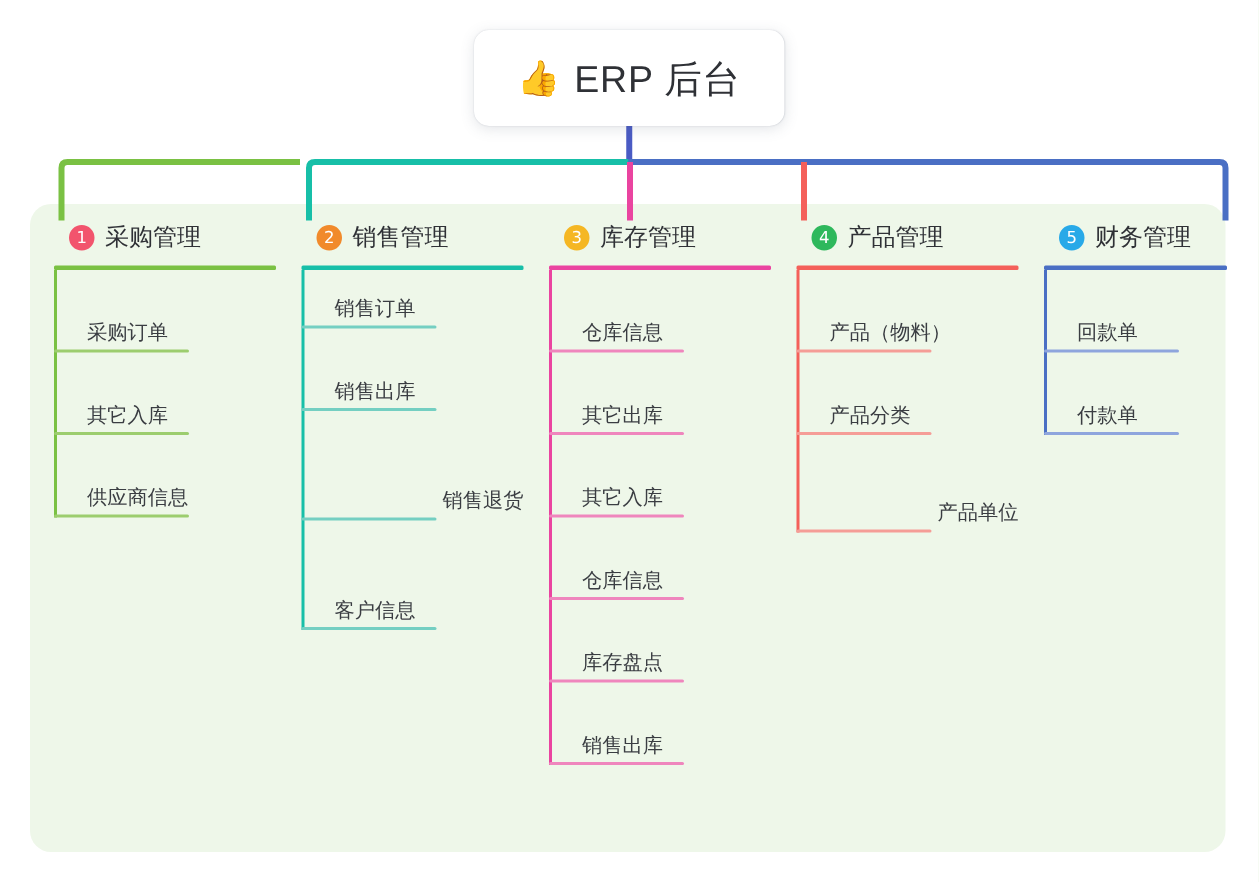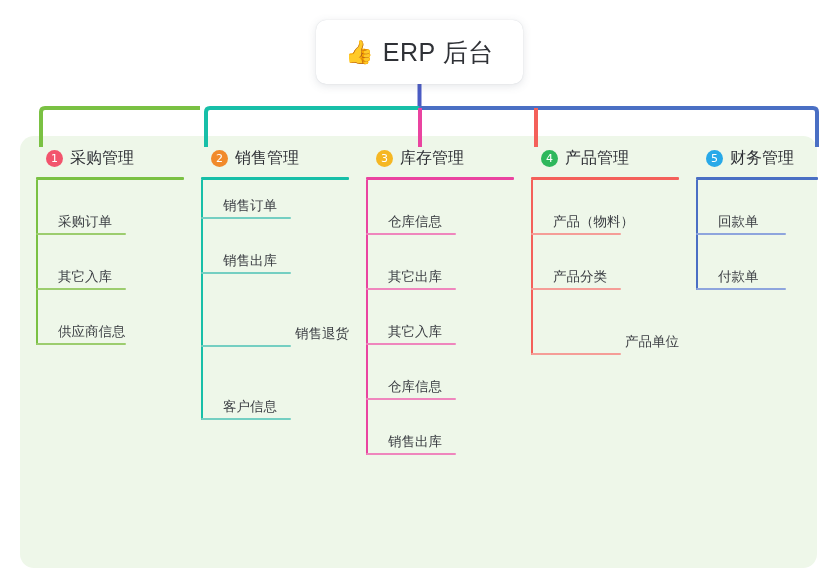--- a/index.html
+++ b/index.html
@@ -232,20 +232,24 @@
           </div>
           <div class="leaf" style="height: 55px;">
             <span class="leaf-text">其它入库</span>
             <div class="leaf-rule" style="background: rgb(239, 134, 189); width: 90px;"></div>
           </div>
           <div class="leaf" style="height: 55px;">
             <span class="leaf-text">仓库信息</span>
             <div class="leaf-rule" style="background: rgb(239, 134, 189); width: 90px;"></div>
           </div>
           <div class="leaf" style="height: 55px;">
+            <span class="leaf-text">库存盘点</span>
+            <div class="leaf-rule" style="background: rgb(239, 134, 189); width: 90px;"></div>
+          </div>
+          <div class="leaf" style="height: 55px;">
             <span class="leaf-text">销售出库</span>
             <div class="leaf-rule" style="background: rgb(239, 134, 189); width: 90px;"></div>
           </div>
         </div>
       </div>
       <div class="branch" style="left: 531px; width: 148px;">
         <div class="branch-head">
           <span class="badge" style="background: rgb(46, 184, 92);">4</span>
           <span class="branch-title">产品管理</span>
         </div>

